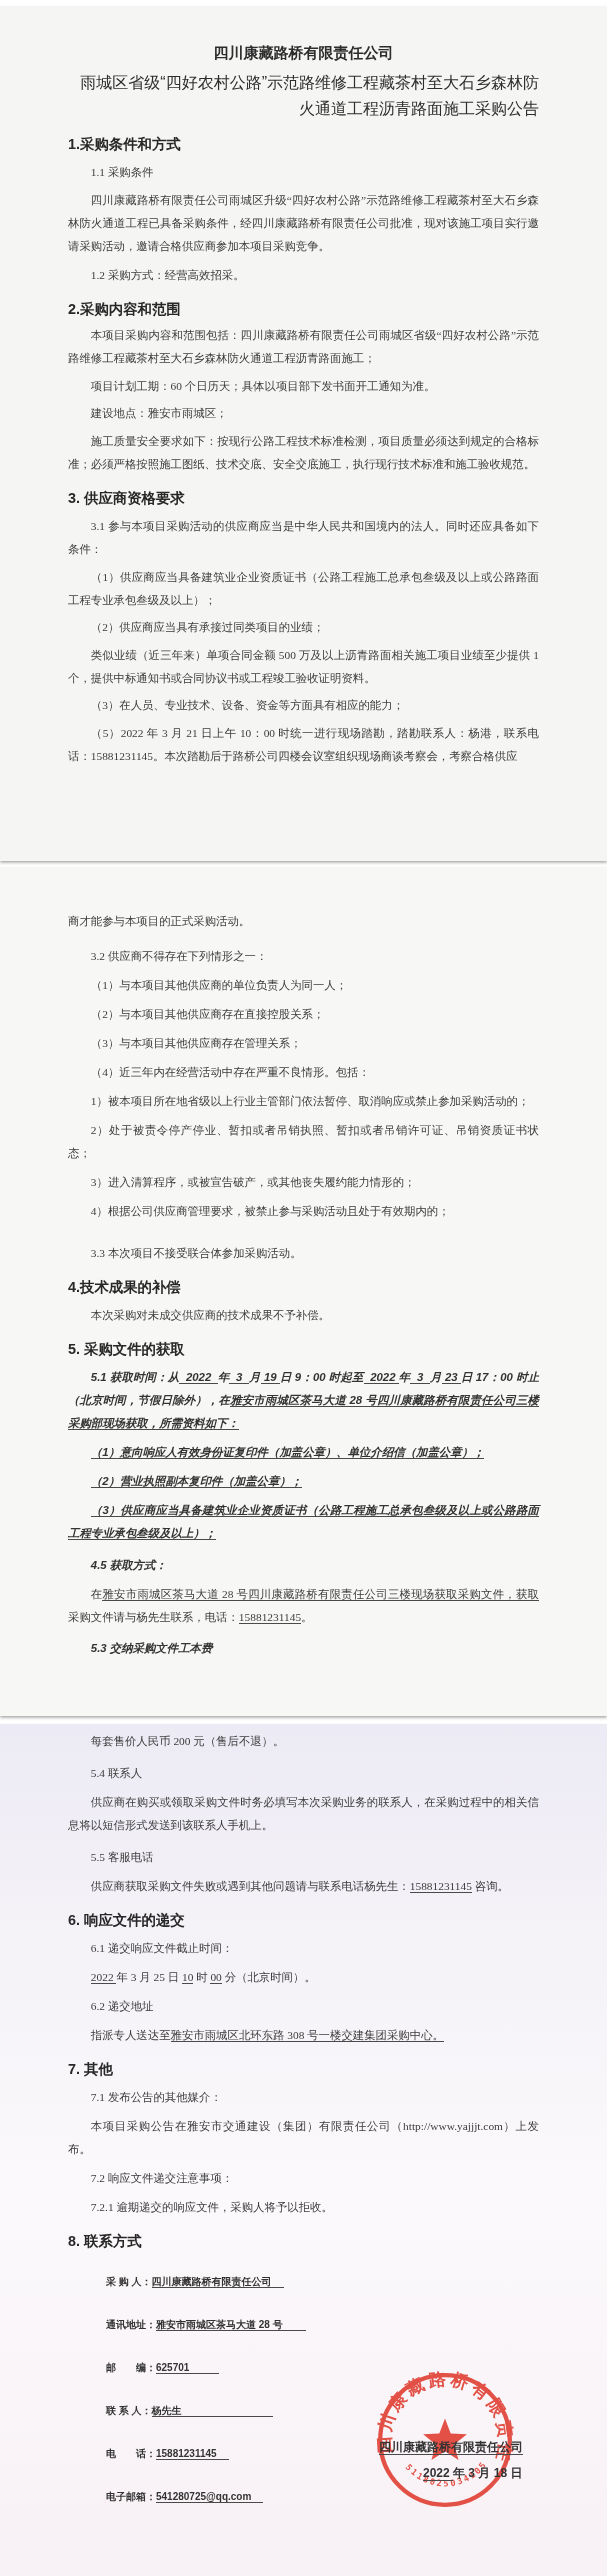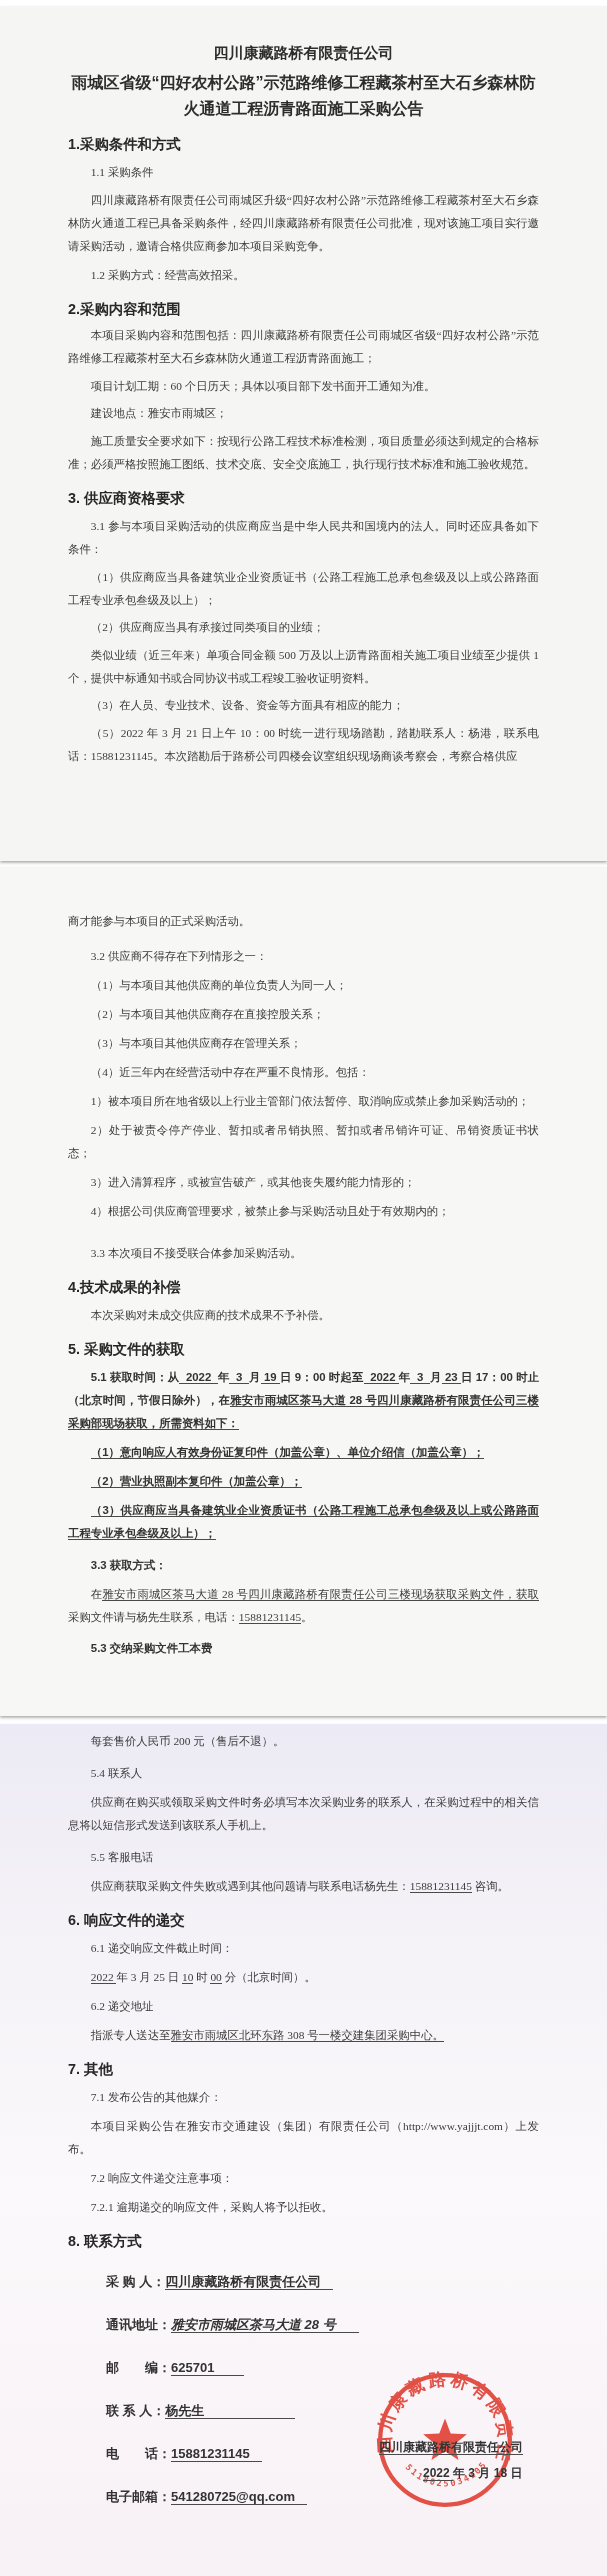--- a/index.html
+++ b/index.html
@@ -15,42 +15,42 @@
     box-shadow:0 2.3px 3px rgba(70,70,70,.5);
   }
   .p1 { height:855px; margin-top:6px;  background:#f5f5f3; }
   .p2 { height:849px; margin-top:6px;  background:#f7f7f5; }
   .p3 { height:853px; margin-top:7.6px;
         background:linear-gradient(180deg,#eceaf4 0%,#f4f1f7 22%,#fbf9fb 55%,#f8f1f5 100%); }
 
   .doc-title1 { margin:0; padding-top:35px; text-align:center;
     font-family:"Liberation Sans","DejaVu Sans",sans-serif;
     font-weight:bold; font-size:15px; line-height:23px; color:#2d2d2d; }
-  .doc-title2 { margin:6px auto 0; text-align:center;
+  .doc-title2 { margin:6px auto 0; text-align:right;
     font-family:"Liberation Sans","DejaVu Sans",sans-serif;
-    font-weight:bold; font-size:16px; line-height:26px; color:#2d2d2d; }
+    font-weight:normal; font-size:16px; line-height:26px; color:#2d2d2d; }
 
   h2.sec { margin:12px 0 0;
     font-family:"Liberation Sans","DejaVu Sans",sans-serif;
     font-weight:bold; font-size:14.4px; line-height:21px; color:#282828; }
 
   p { margin:6px 0 0; font-size:11.4px; line-height:23px; text-align:justify; }
   .ind  { text-indent:2em; }
   .tight{ margin-top:4.6px; }
-  .hei  { font-family:"Liberation Sans","DejaVu Sans",sans-serif; font-weight:bold; color:#333; }
+  .hei  { font-family:"Liberation Sans","DejaVu Sans",sans-serif; font-weight:bold; color:#333;font-style:italic; }
   .u    { border-bottom:0.8px solid #4a4a4a; }
 
   .contacts { margin:9px 0 0 38px; }
-  .crow { margin-top:17px; font-size:13px; line-height:26px; }
+  .crow { margin-top:17px; font-size:10px; line-height:26px; }
   .crow .lab { font-family:"Liberation Sans","DejaVu Sans",sans-serif;
                font-weight:bold; white-space:pre; color:#333; }
   .crow .val { font-family:"Liberation Sans","DejaVu Sans",sans-serif;
                font-weight:bold; color:#333;
                border-bottom:0.8px solid #4a4a4a; padding-right:12px; }
-  .crow.r1 .val { padding-right:23px;font-style:italic; }
+  .crow.r1 .val { padding-right:23px; }
   .crow.r2 .val { padding-right:30px; }
   .crow.r4 .val { padding-right:91px; }
 
   .sig { position:absolute; left:379px; top:712px; z-index:2;
          font-family:"Liberation Sans","DejaVu Sans",sans-serif;
          font-weight:bold; font-size:12px; line-height:23px; color:#333; }
   .sig .company { border-bottom:0.8px solid #4a4a4a; }
   .sig .dateline { margin-top:3px; margin-left:44px; font-weight:bold; }
 
   .stamp { position:absolute; left:373px; top:644px; z-index:1; opacity:.88; }
@@ -97,21 +97,21 @@
   <p class="ind" style="margin-top:19px">3.3  本次项目不接受联合体参加采购活动。</p>
 
   <h2 class="sec">4.技术成果的补偿</h2>
   <p class="ind">本次采购对未成交供应商的技术成果不予补偿。</p>
 
   <h2 class="sec">5. 采购文件的获取</h2>
   <p class="ind hei"><span>5.1 获取时间：从</span><span class="u">&nbsp;&nbsp;2022&nbsp;&nbsp;</span><span>年</span><span class="u">&nbsp;&nbsp;3&nbsp;&nbsp;</span><span>月</span><span class="u">&nbsp;19&nbsp;</span><span>日 9：00 时起至</span><span class="u">&nbsp;&nbsp;2022&nbsp;</span><span>年</span><span class="u">&nbsp;&nbsp;3&nbsp;&nbsp;</span><span>月</span><span class="u">&nbsp;23&nbsp;</span><span>日 17：00 时止（北京时间，节假日除外），在</span><span class="u">雅安市雨城区茶马大道 28 号四川康藏路桥有限责任公司三楼采购部现场获取，所需资料如下：</span></p>
   <p class="ind hei"><span class="u">（1）意向响应人有效身份证复印件（加盖公章）、单位介绍信（加盖公章）；</span></p>
   <p class="ind hei"><span class="u">（2）营业执照副本复印件（加盖公章）；</span></p>
   <p class="ind hei"><span class="u">（3）供应商应当具备建筑业企业资质证书（公路工程施工总承包叁级及以上或公路路面工程专业承包叁级及以上）；</span></p>
-  <p class="ind hei" style="margin-top:9px">3.3  获取方式：</p>
+  <p class="ind hei" style="margin-top:9px">4.5  获取方式：</p>
   <p class="ind"><span>在</span><span class="u">雅安市雨城区茶马大道 28 号四川康藏路桥有限责任公司三楼现场获取采购文件，获取</span><span>采购文件请与杨先生联系，电话：</span><span class="u">15881231145</span><span>。</span></p>
   <p class="ind hei" style="margin-top:7.6px">5.3 交纳采购文件工本费</p>
 </div>
 
 <div class="page p3">
   <p class="ind" style="">每套售价人民币 200  元（售后不退）。</p>
 
   <p class="ind" style="margin-top:9px">5.4 联系人</p>
   <p class="ind">供应商在购买或领取采购文件时务必填写本次采购业务的联系人，在采购过程中的相关信息将以短信形式发送到该联系人手机上。</p>
   <p class="ind" style="margin-top:9px">5.5 客服电话</p>

